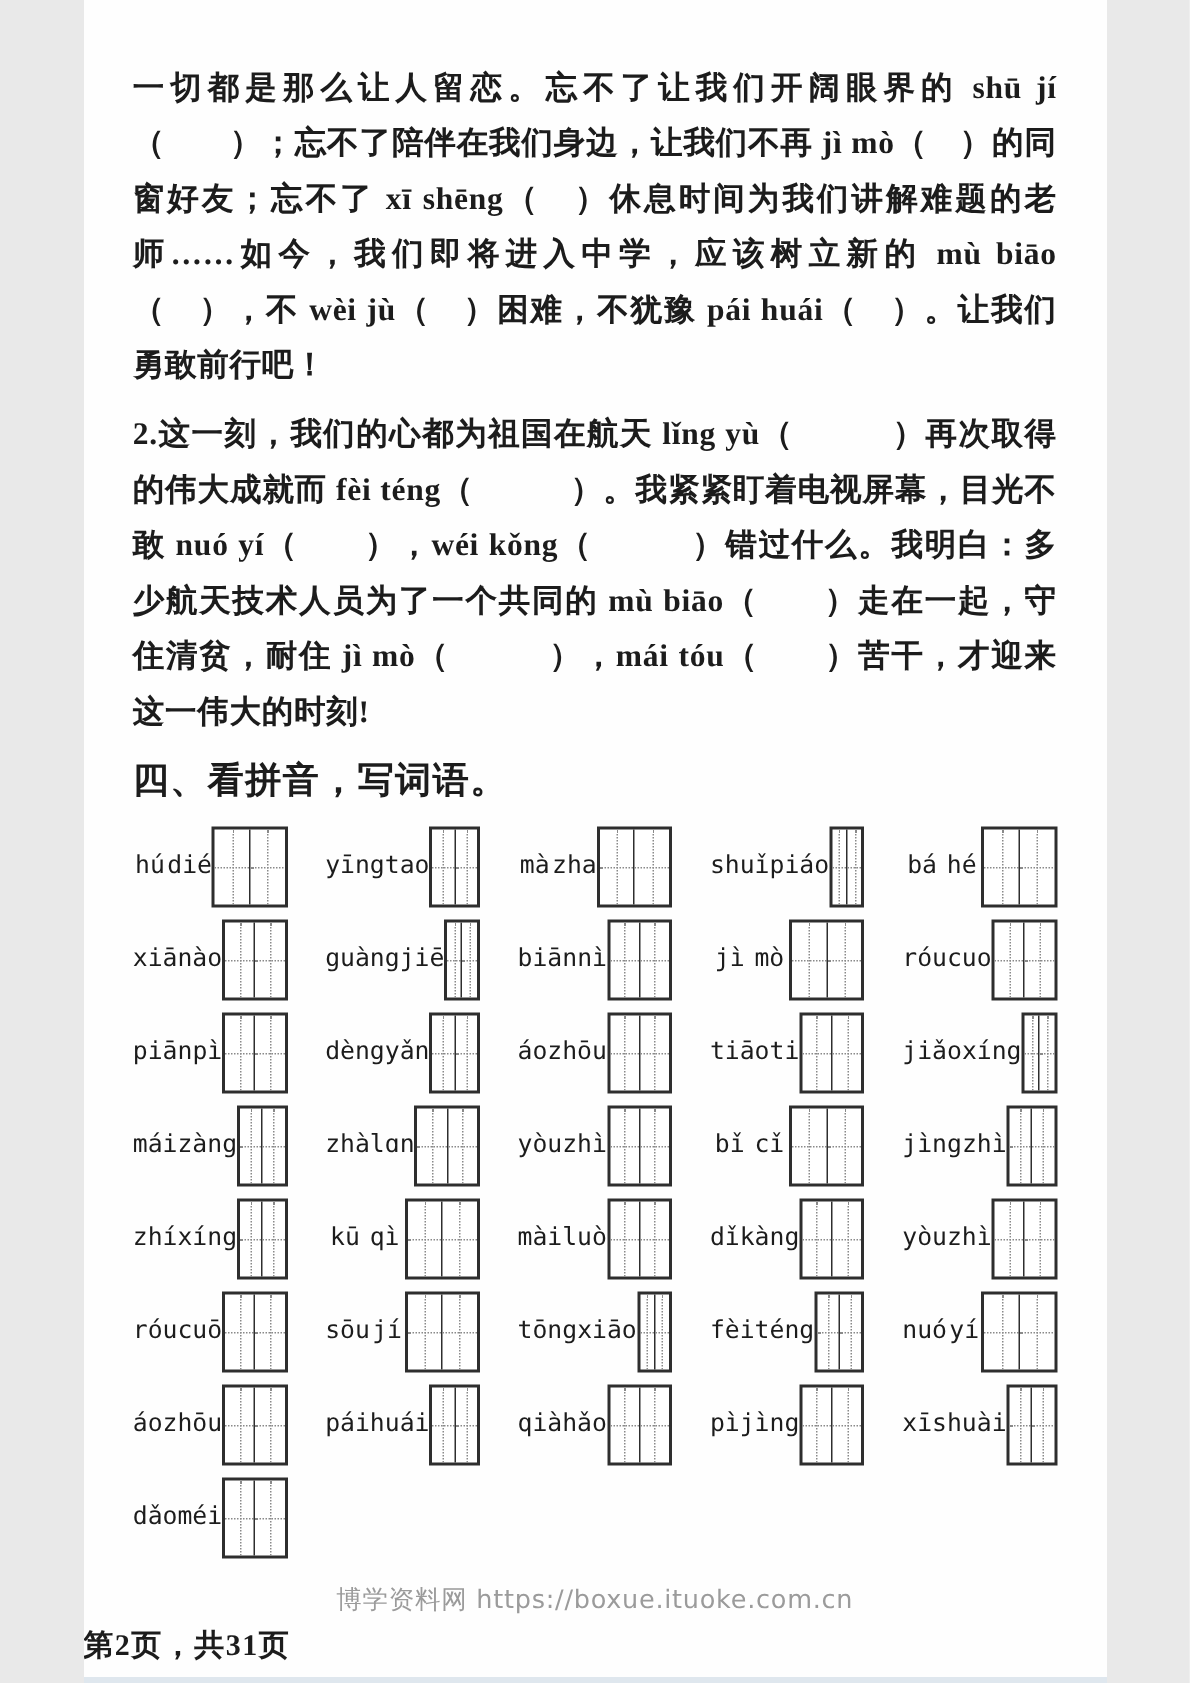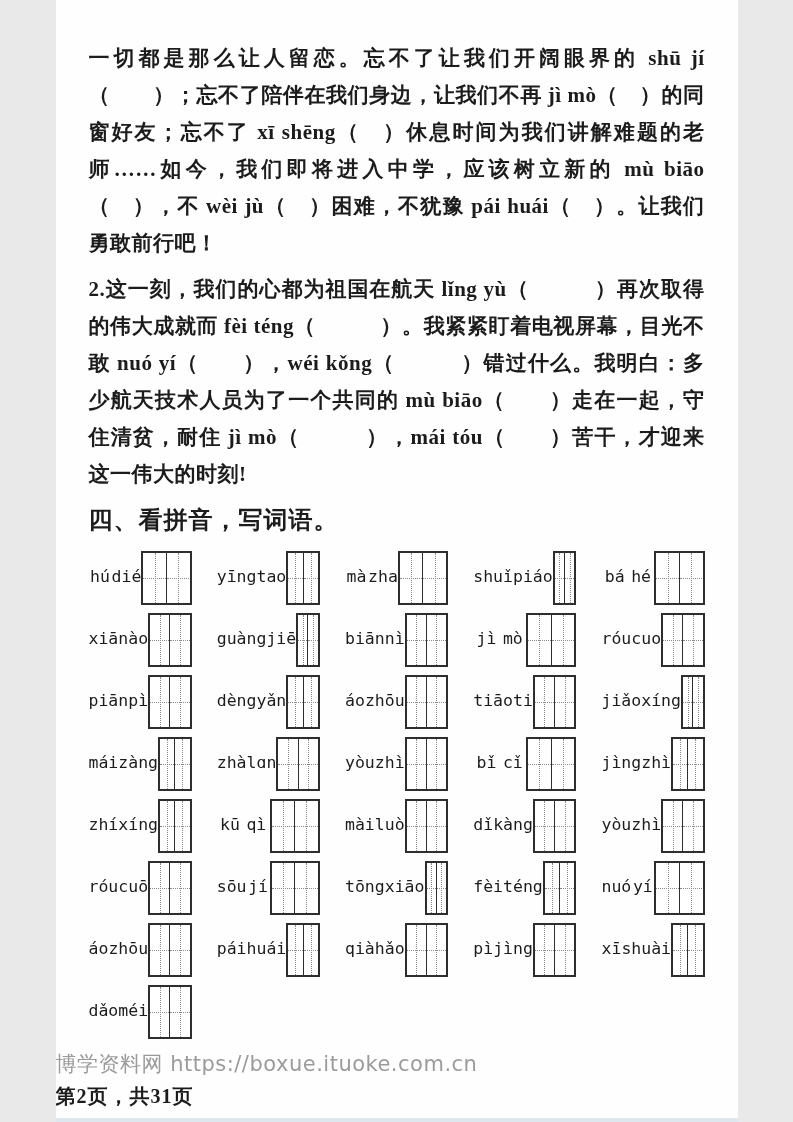--- a/index.html
+++ b/index.html
@@ -68,23 +68,23 @@
   }
   .tian-box::after {
     content: "";
     position: absolute; left: 0; right: 0; top: 50%;
     border-top: 1px dotted var(--box-dotted, #8a8a8a);
   }
   .watermark {
     position: absolute;
     left: 0; right: 0;
     bottom: 44px;
-    text-align: left;
+    text-align: center;
     font-family: "DejaVu Sans", "Liberation Sans", sans-serif;
-    font-size: 21px;
+    font-size: 17px;
     color: var(--watermark, #9b9b9b);
     letter-spacing: 0.5px;
     pointer-events: none;
   }
   .page-number {
     position: absolute;
     left: 0; right: 0;
     bottom: 12px;
     text-align: left;
     font-size: 20px;

